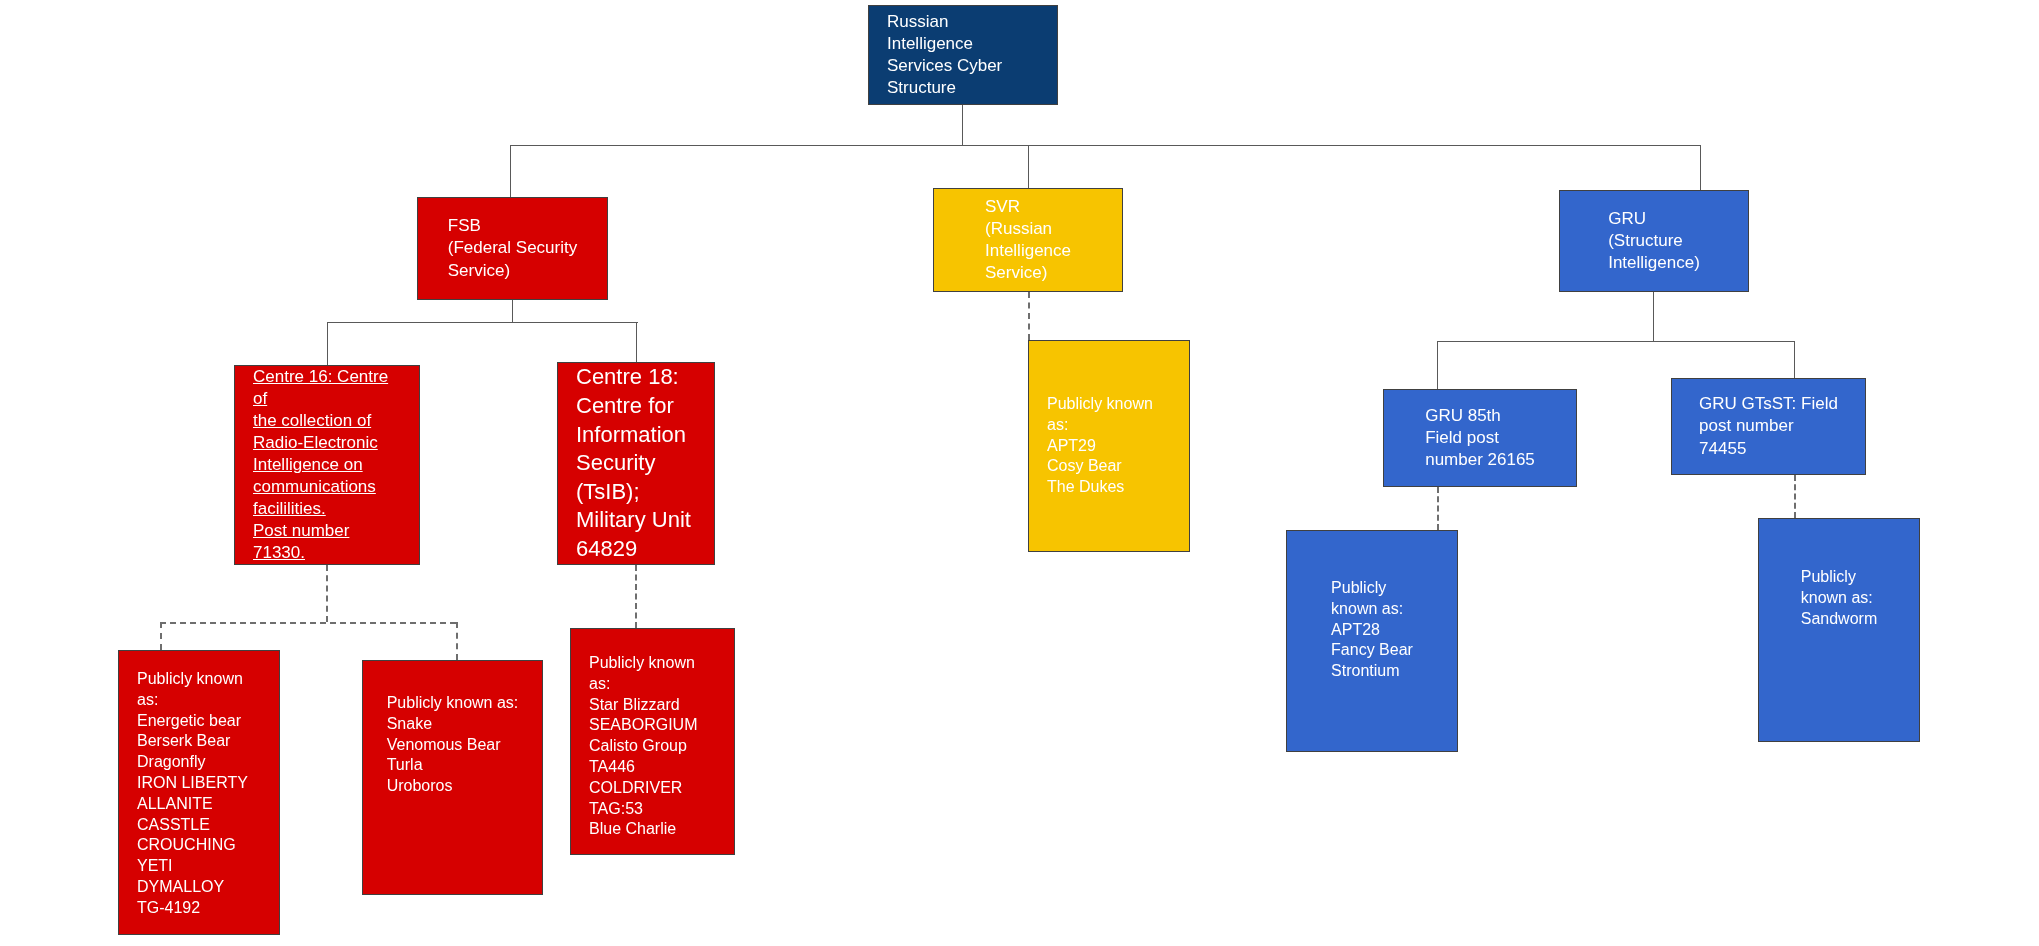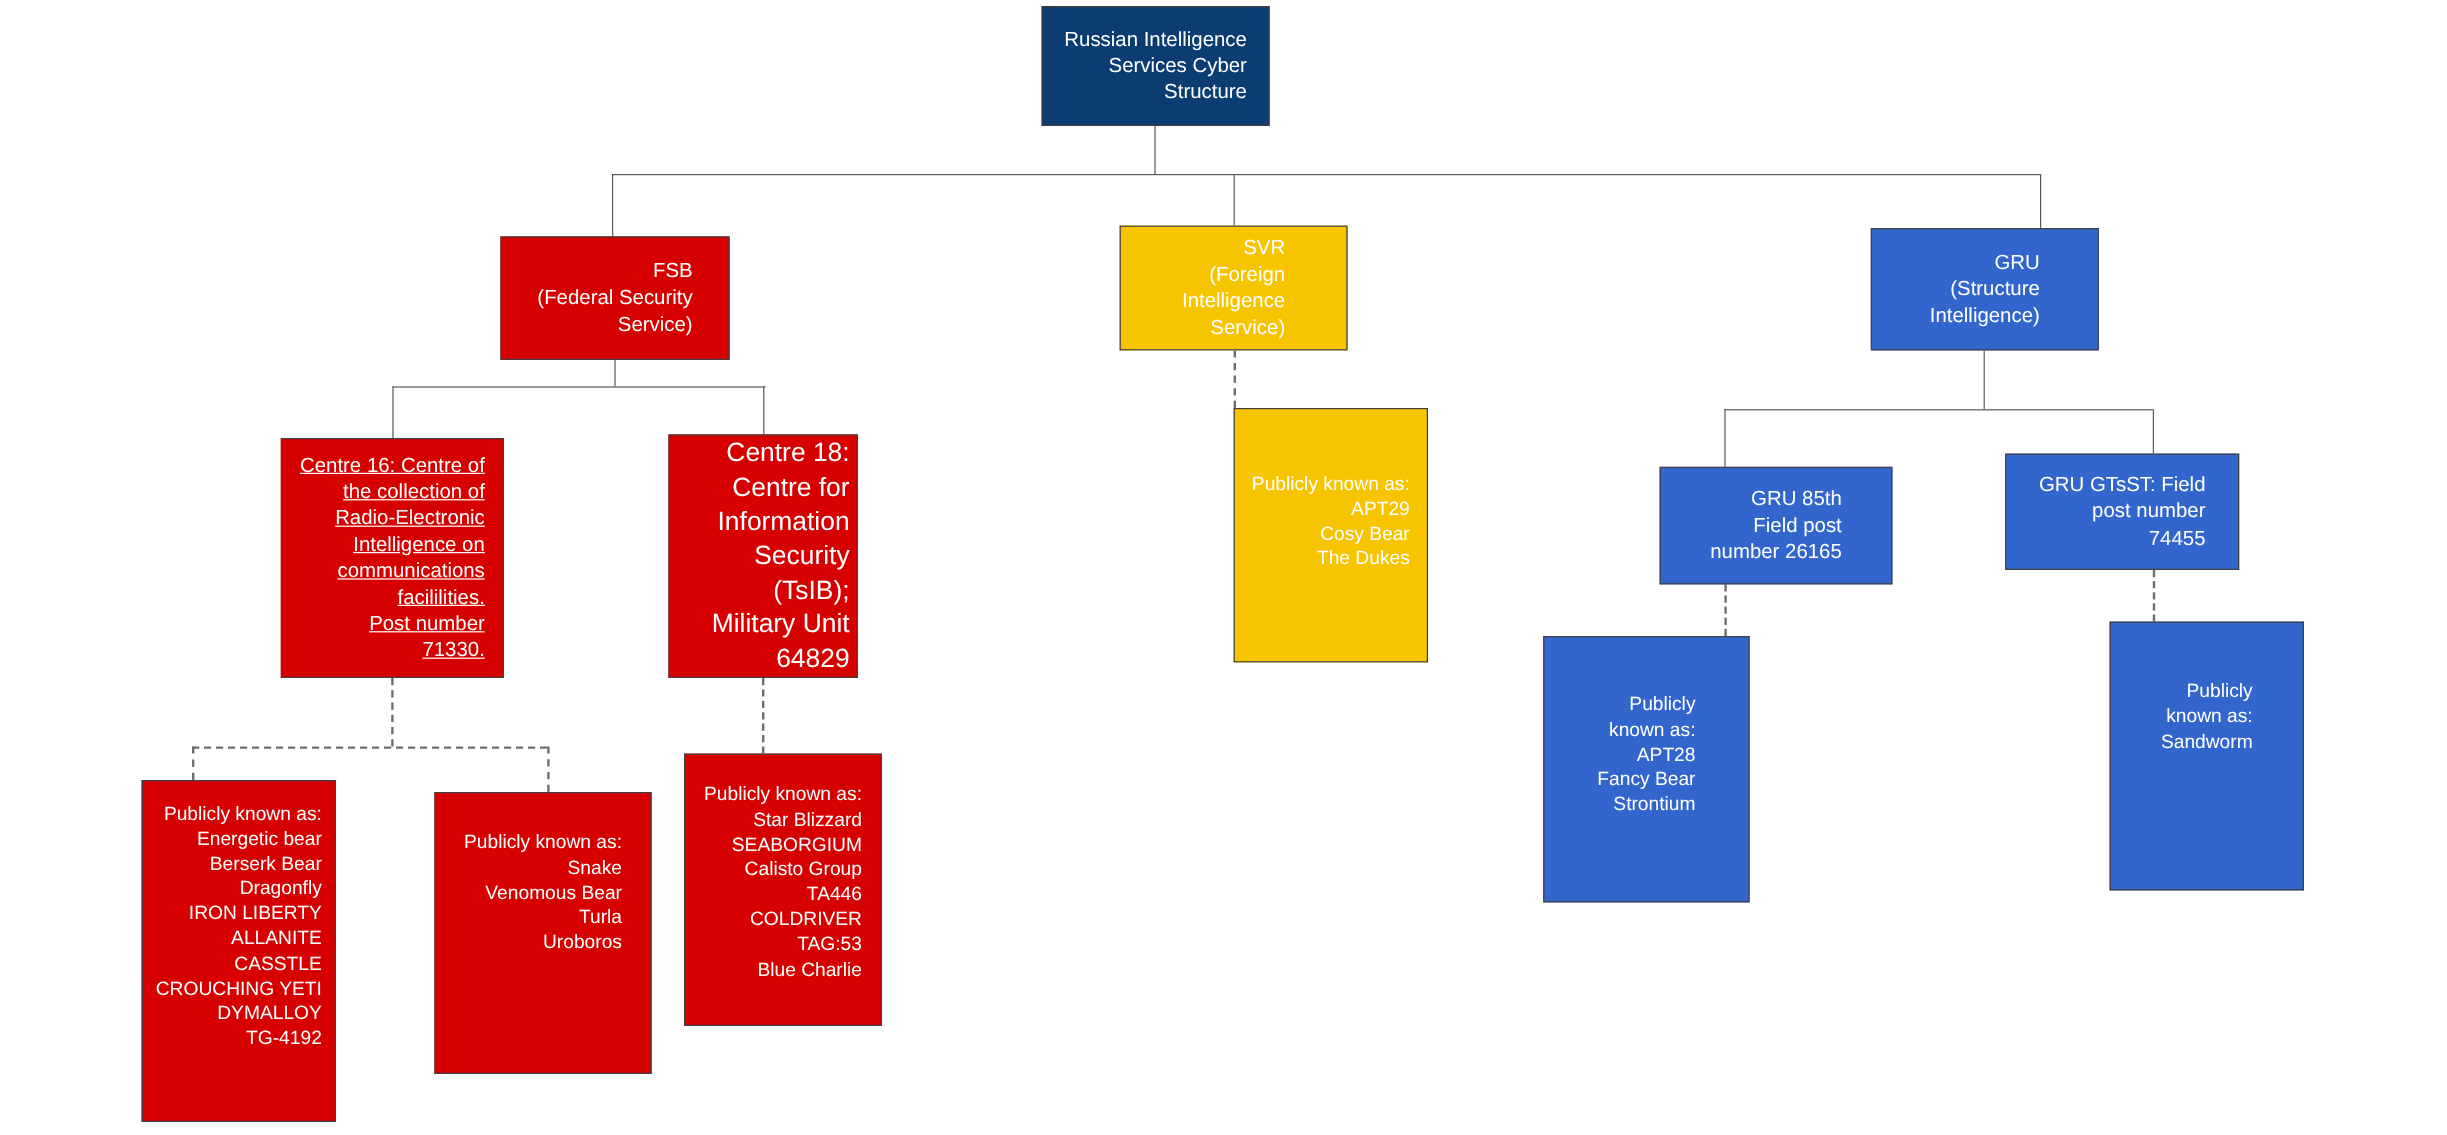--- a/index.html
+++ b/index.html
@@ -18,24 +18,24 @@
     overflow: hidden;
   }
   .node {
     position: absolute;
     box-sizing: border-box;
     border: 1.5px solid #404040;
     color: #ffffff;
     display: flex;
     align-items: center;
     justify-content: center;
-    text-align: right;
+    text-align: left;
     line-height: 1.30;
     white-space: pre-line;
-    padding: 4px 6px;
+    padding: 4px 18px;
     z-index: 3;
   }
   .node-root   { background: #0B3D72; }
   .node-fsb    { background: #D60000; }
   .node-svr    { background: #F7C400; }
   .node-gru    { background: #3366CC; }
 
   .conn {
     position: absolute;
     z-index: 1;
@@ -92,21 +92,21 @@
 
   <div class="node node-root" style="left:868px; top:5px; width:190px; height:100px; font-size:17px;">Russian Intelligence
 Services Cyber
 Structure</div>
 
   <div class="node node-fsb" style="left:417px; top:197px; width:191px; height:103px; font-size:17px;">FSB
 (Federal Security
 Service)</div>
 
   <div class="node node-svr" style="left:933px; top:188px; width:190px; height:104px; font-size:17px;">SVR
-(Foreign
+(Russian
 Intelligence
 Service)</div>
 
   <div class="node node-gru" style="left:1559px; top:190px; width:190px; height:102px; font-size:17px;">GRU
 (Structure
 Intelligence)</div>
 
   <div class="node node-fsb" style="left:234px; top:365px; width:186px; height:200px; font-size:17px;text-decoration:underline;">Centre 16: Centre of
 the collection of
 Radio-Electronic

